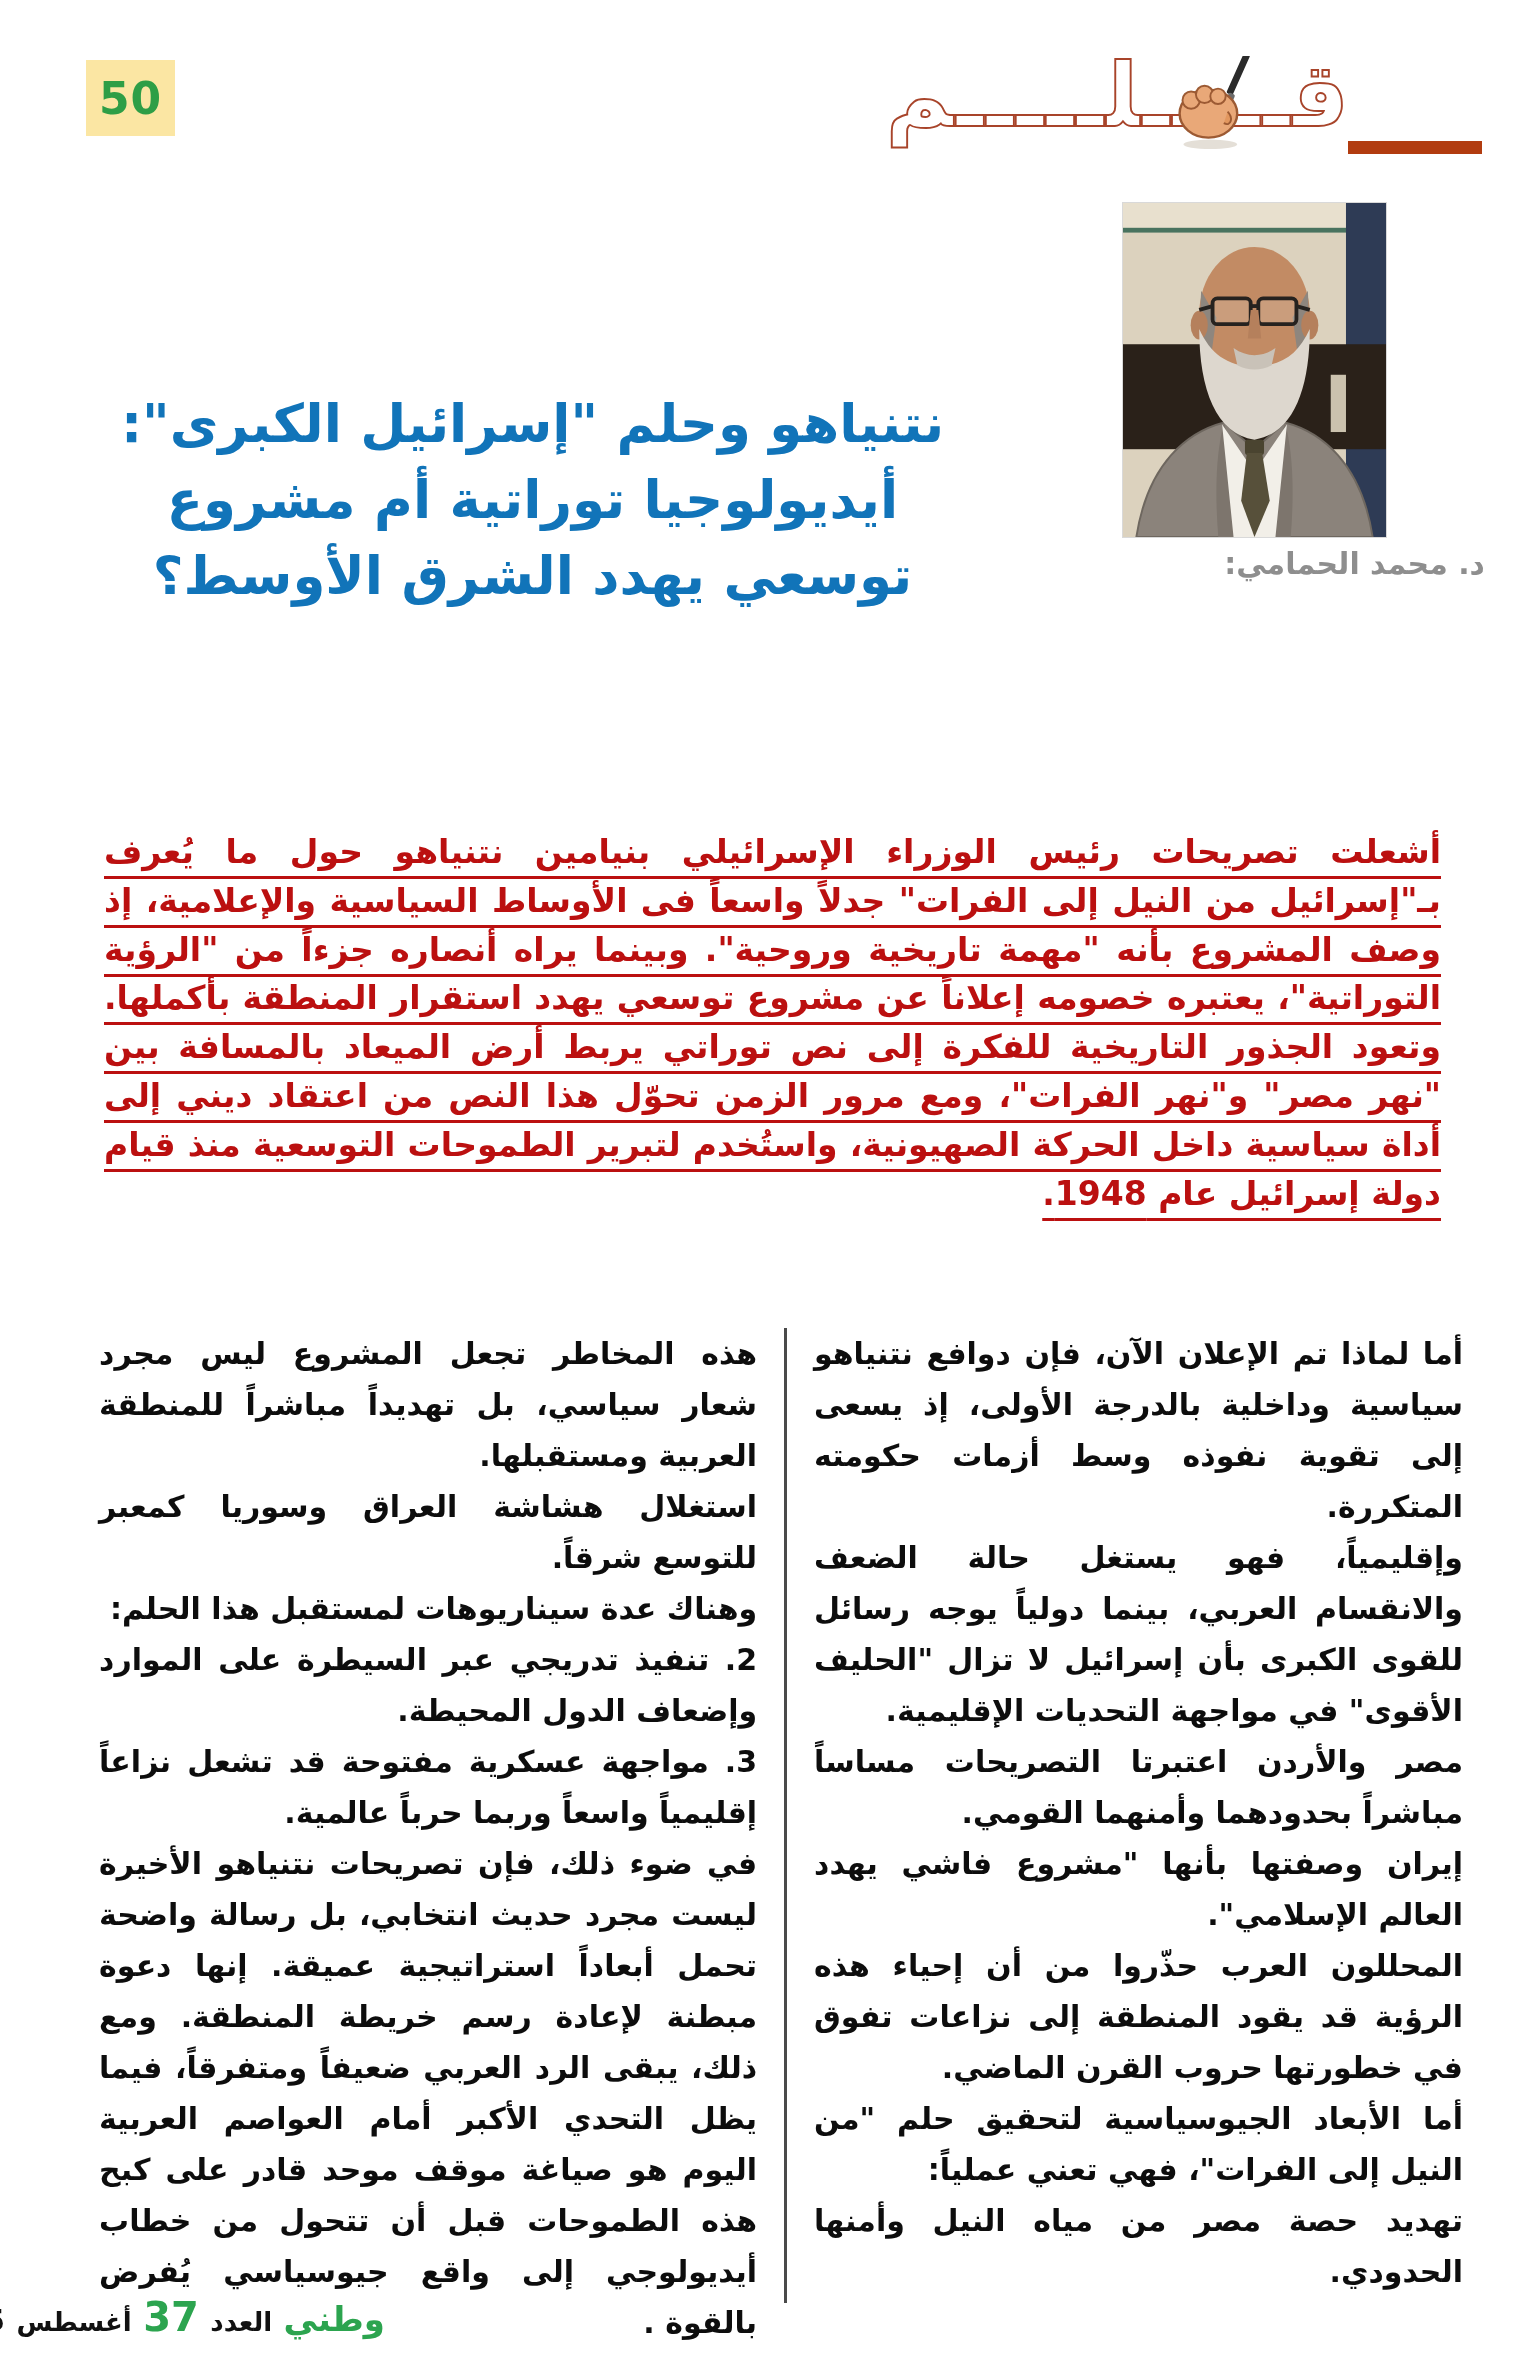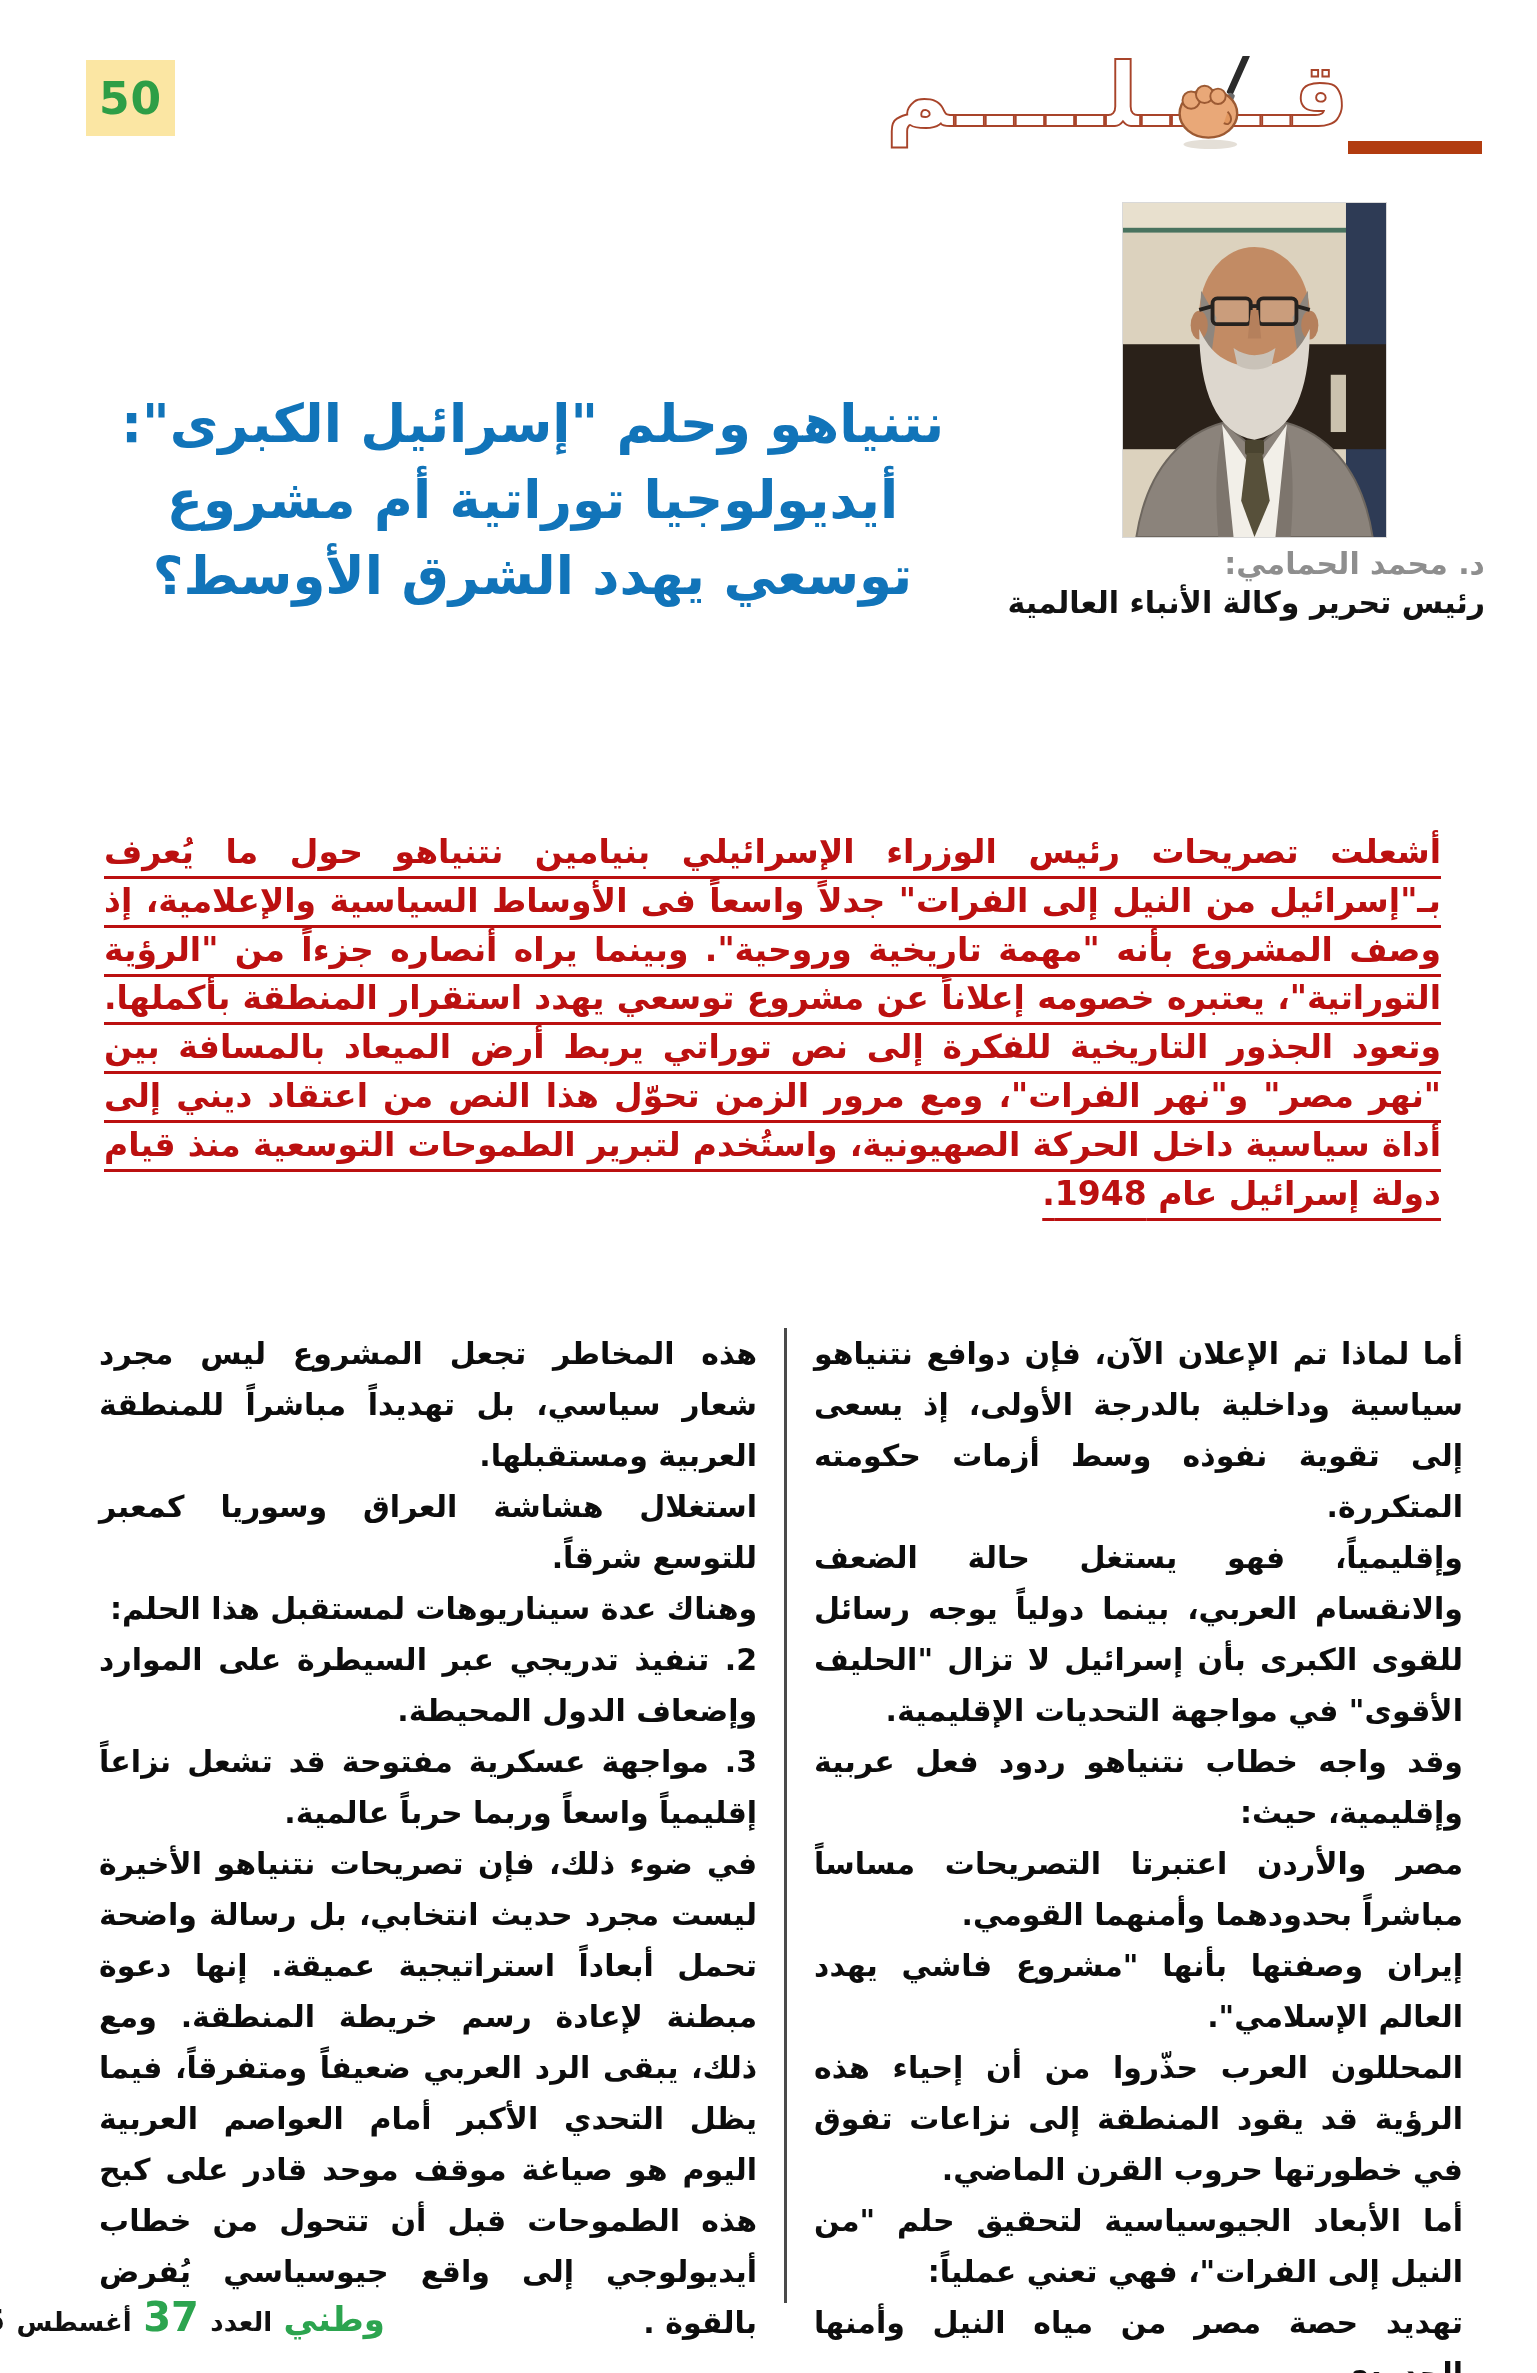--- a/index.html
+++ b/index.html
@@ -153,36 +153,34 @@
     <rect x="94" y="100" width="40" height="27" rx="5" fill="#EDE7DB" fill-opacity="0.2" stroke="#26221F" stroke-width="4"></rect>
     <rect x="142" y="100" width="40" height="27" rx="5" fill="#EDE7DB" fill-opacity="0.2" stroke="#26221F" stroke-width="4"></rect>
     <line x1="134" y1="108" x2="142" y2="108" stroke="#26221F" stroke-width="4"></line>
     <line x1="94" y1="108" x2="80" y2="112" stroke="#26221F" stroke-width="4"></line>
     <line x1="182" y1="108" x2="196" y2="112" stroke="#26221F" stroke-width="4"></line>
     <path d="M134 112 L131 142 L145 142 L142 112 Z" fill="#B5805C"></path>
   </svg>
 
   <div class="author-caption">
     <span class="author-name">د. محمد الحمامي:</span>
-    <span class="author-title">رئيس تحرير وكالة الأنباء العالمية</span>
   </div>
 
   <h1 class="headline">
     <span>نتنياهو وحلم "إسرائيل الكبرى":</span><br>
     <span>أيديولوجيا توراتية أم مشروع</span><br>
     <span>توسعي يهدد الشرق الأوسط؟</span>
   </h1>
 
   <p class="lead">أشعلت تصريحات رئيس الوزراء الإسرائيلي بنيامين نتنياهو حول ما يُعرف بـ"إسرائيل من النيل إلى الفرات" جدلاً واسعاً فى الأوساط السياسية والإعلامية، إذ وصف المشروع بأنه "مهمة تاريخية وروحية". وبينما يراه أنصاره جزءاً من "الرؤية التوراتية"، يعتبره خصومه إعلاناً عن مشروع توسعي يهدد استقرار المنطقة بأكملها. وتعود الجذور التاريخية للفكرة إلى نص توراتي يربط أرض الميعاد بالمسافة بين "نهر مصر" و"نهر الفرات"، ومع مرور الزمن تحوّل هذا النص من اعتقاد ديني إلى أداة سياسية داخل الحركة الصهيونية، واستُخدم لتبرير الطموحات التوسعية منذ قيام دولة إسرائيل عام 1948.</p>
 
   <div class="columns">
     <div class="col col-first">
       <p>أما لماذا تم الإعلان الآن، فإن دوافع نتنياهو سياسية وداخلية بالدرجة الأولى، إذ يسعى إلى تقوية نفوذه وسط أزمات حكومته المتكررة.</p>
       <p>وإقليمياً، فهو يستغل حالة الضعف والانقسام العربي، بينما دولياً يوجه رسائل للقوى الكبرى بأن إسرائيل لا تزال "الحليف الأقوى" في مواجهة التحديات الإقليمية.</p>
-      <p>وقد واجه خطاب نتنياهو ردود فعل عربية وإقليمية، حيث:</p>
       <p>مصر والأردن اعتبرتا التصريحات مساساً مباشراً بحدودهما وأمنهما القومي.</p>
       <p>إيران وصفتها بأنها "مشروع فاشي يهدد العالم الإسلامي".</p>
       <p>المحللون العرب حذّروا من أن إحياء هذه الرؤية قد يقود المنطقة إلى نزاعات تفوق في خطورتها حروب القرن الماضي.</p>
       <p>أما الأبعاد الجيوسياسية لتحقيق حلم "من النيل إلى الفرات"، فهي تعني عملياً:</p>
       <p>تهديد حصة مصر من مياه النيل وأمنها الحدودي.</p>
 
     </div>
     <div class="col-divider"></div>
     <div class="col col-second">
       <p>هذه المخاطر تجعل المشروع ليس مجرد شعار سياسي، بل تهديداً مباشراً للمنطقة العربية ومستقبلها.</p>

